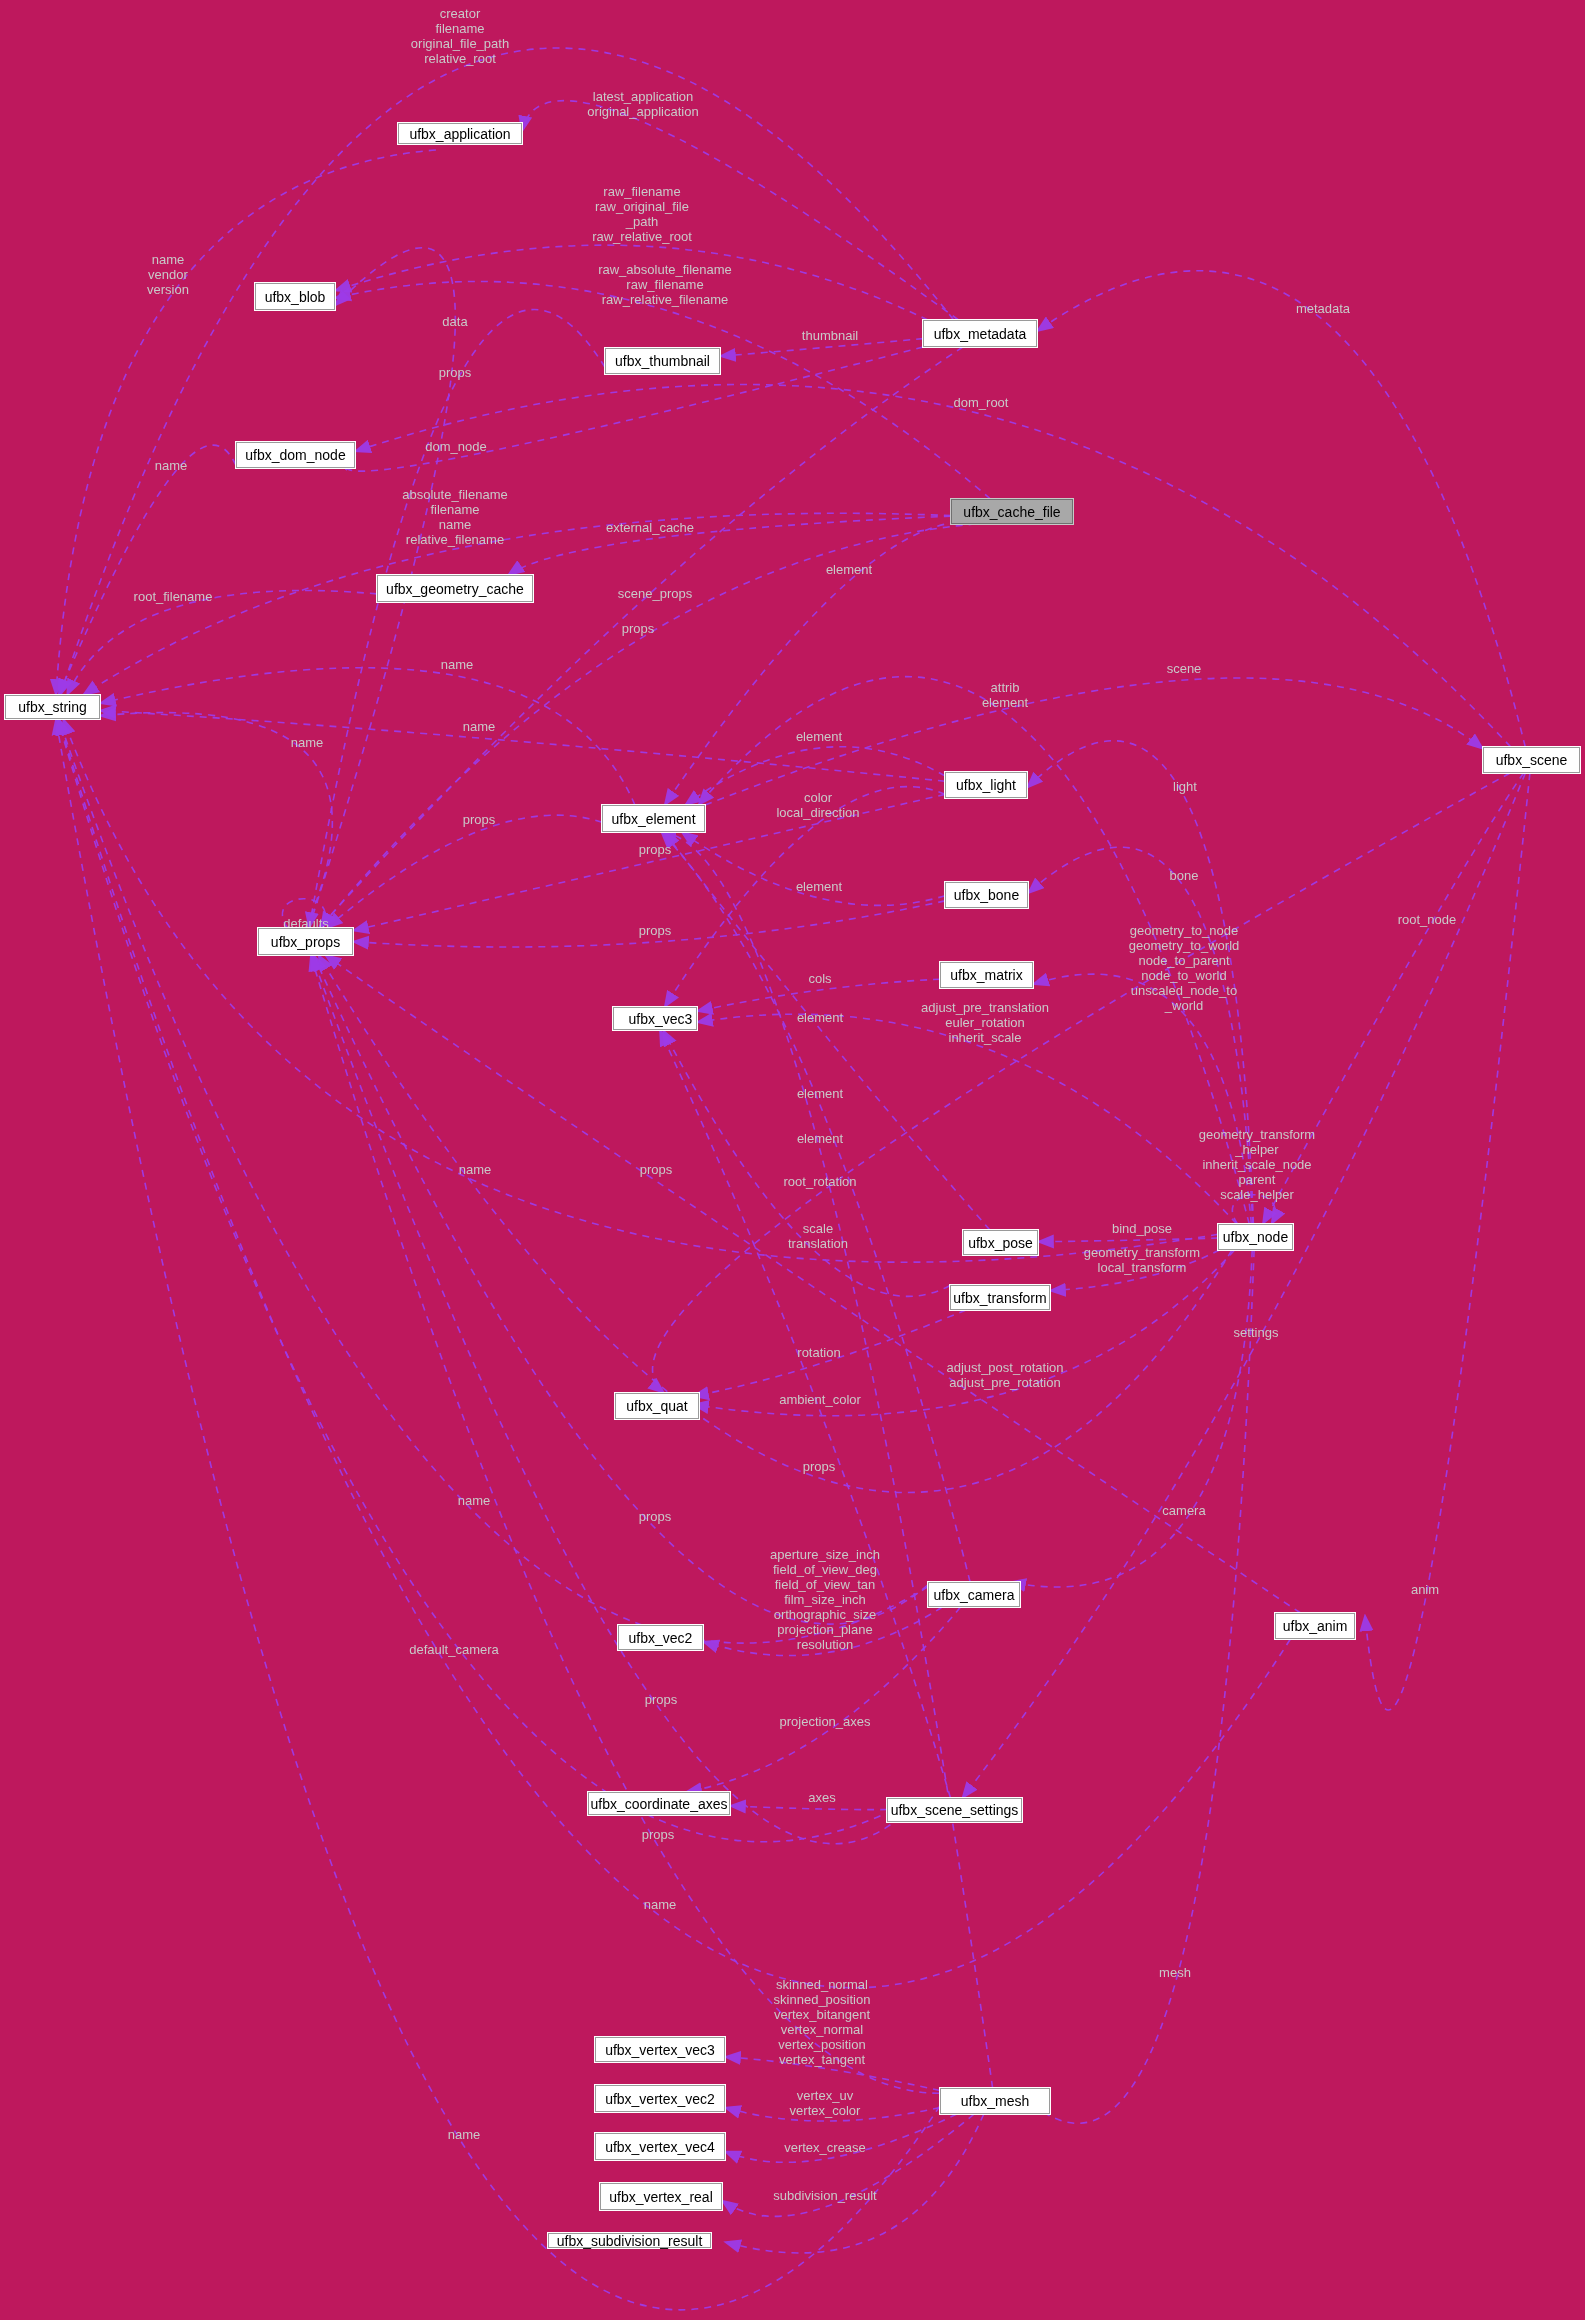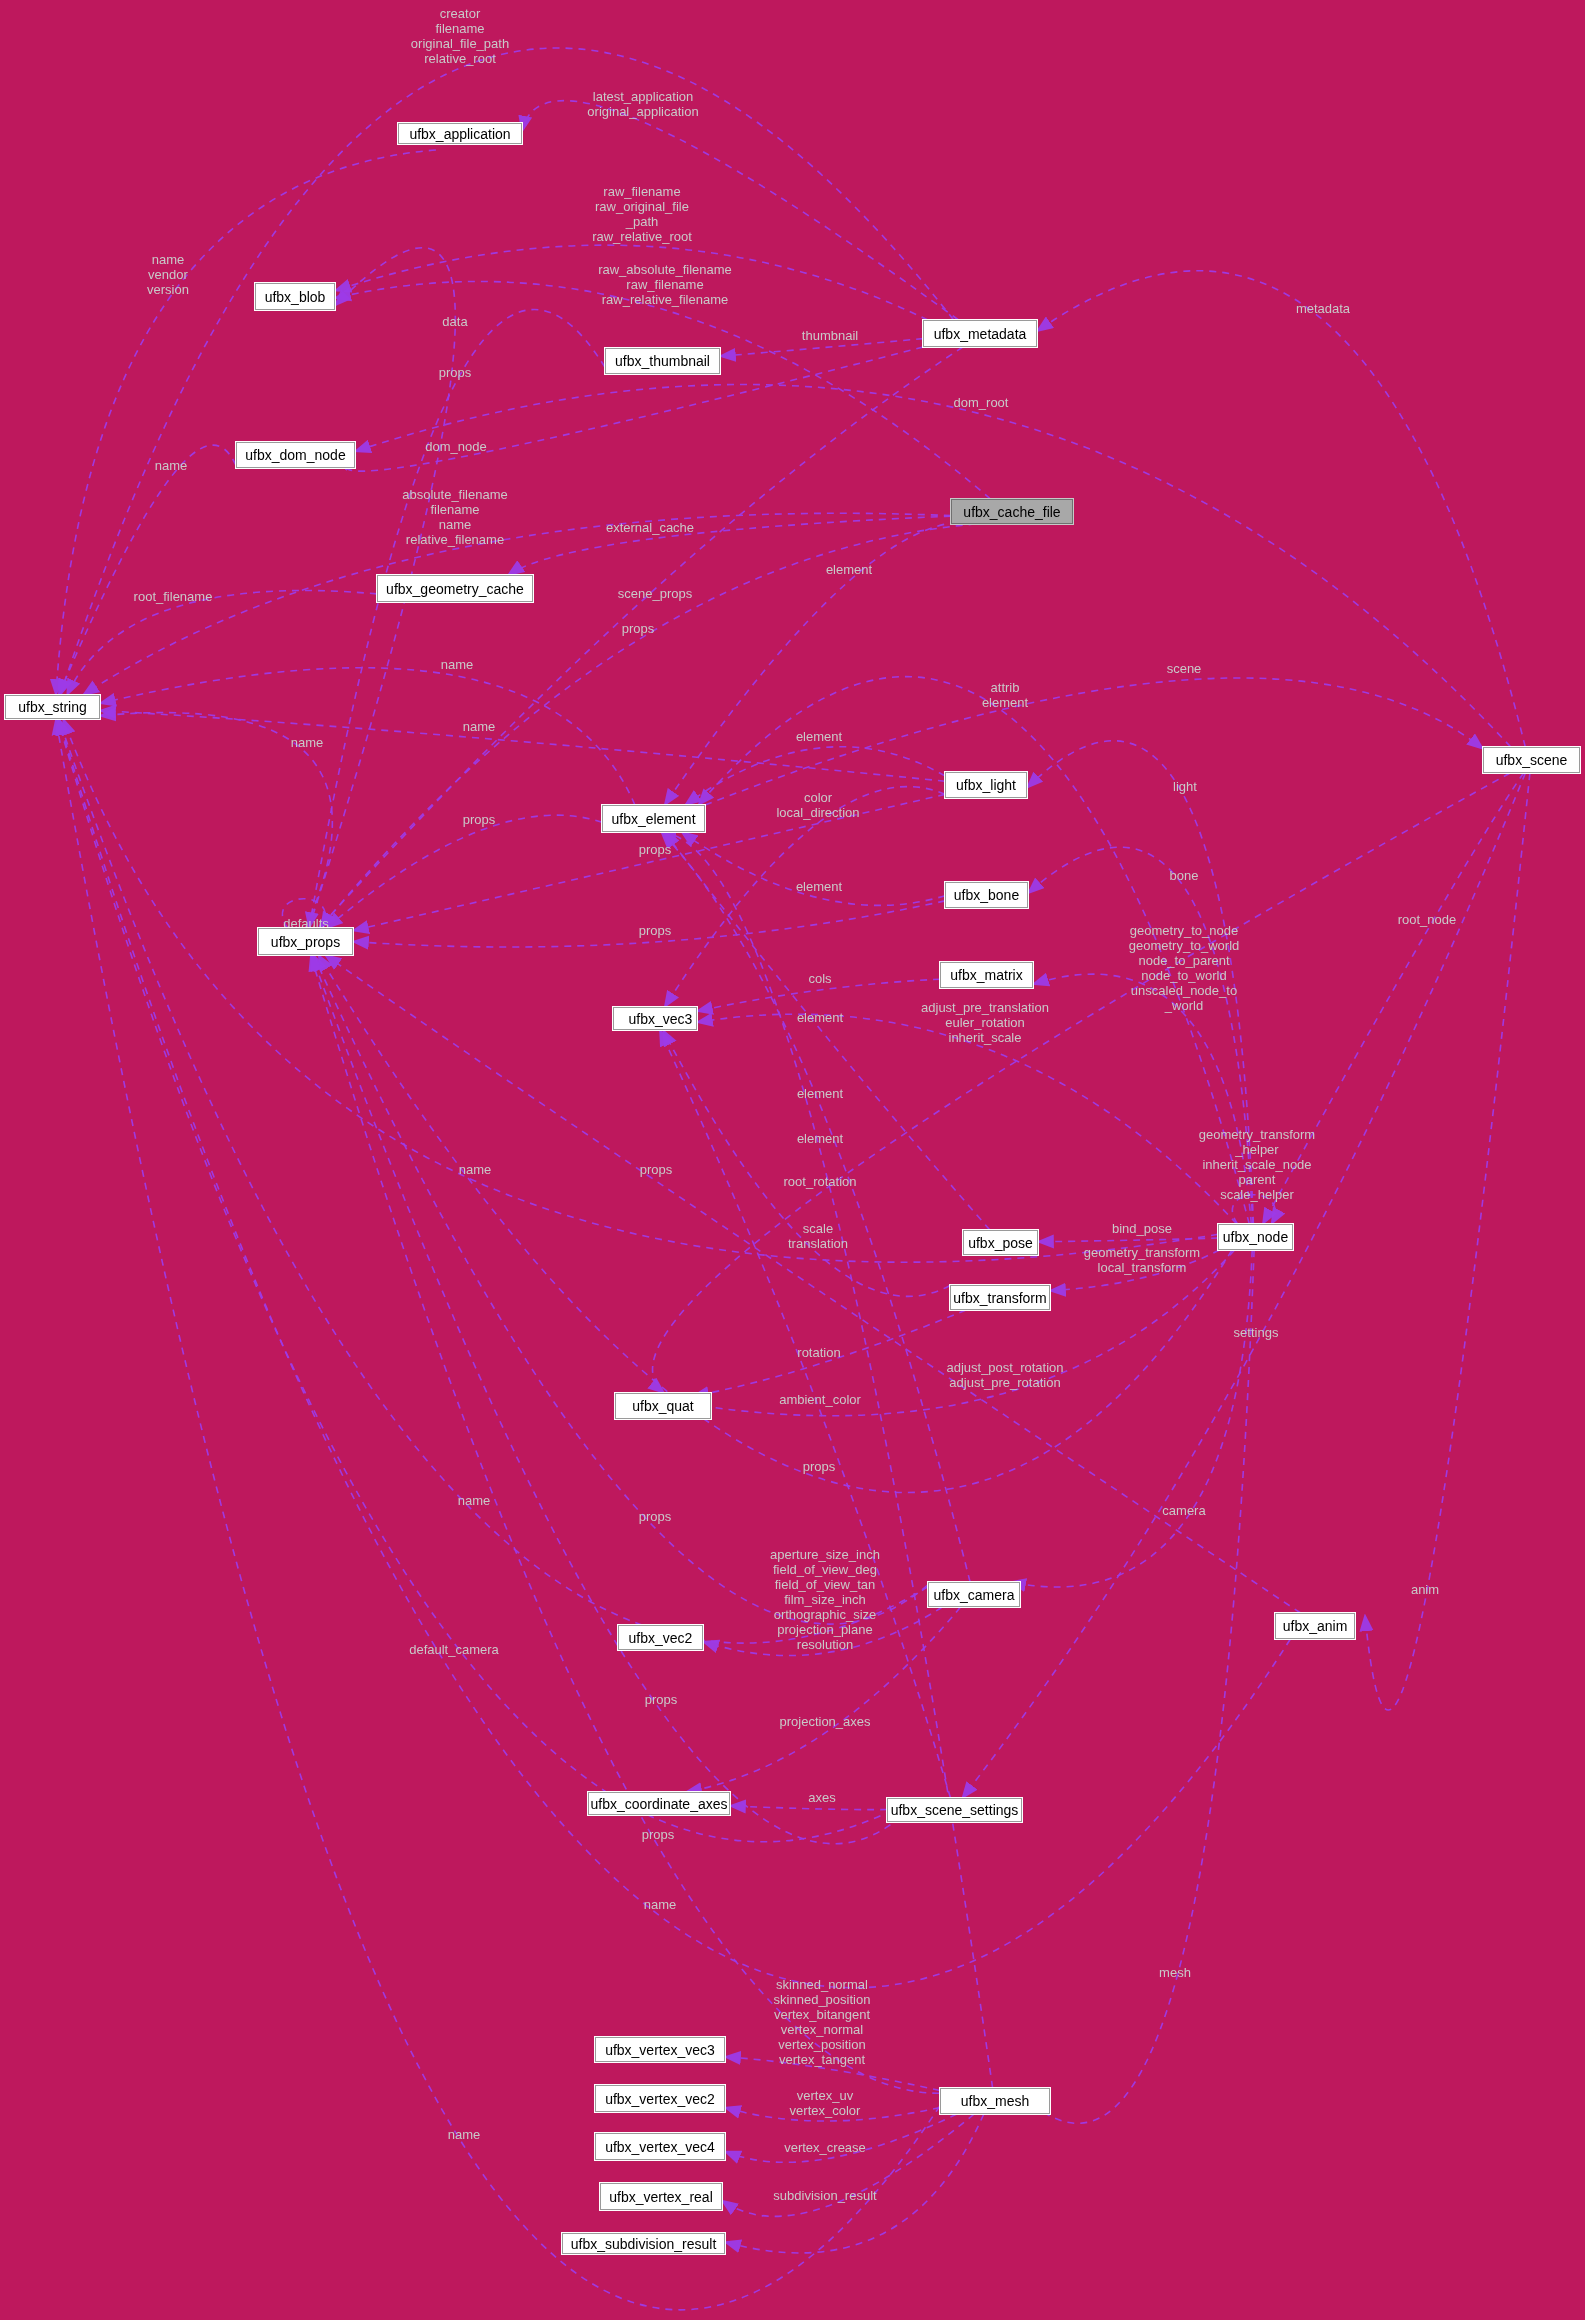--- a/index.html
+++ b/index.html
@@ -215,25 +215,25 @@
     <div class="node" style="left: 1483px; top: 747px; width: 97px; height: 26px;">ufbx_scene</div>
     <div class="node" style="left: 602px; top: 805px; width: 103px; height: 27px;">ufbx_element</div>
     <div class="node" style="left: 945px; top: 772px; width: 82px; height: 26px;">ufbx_light</div>
     <div class="node" style="left: 945px; top: 882px; width: 83px; height: 26px;">ufbx_bone</div>
     <div class="node" style="left: 258px; top: 928px; width: 95px; height: 27px;">ufbx_props</div>
     <div class="node" style="left: 940px; top: 962px; width: 93px; height: 26px;">ufbx_matrix</div>
     <div class="node" style="left: 613px; top: 1007px; width: 84px; height: 23px; padding-left: 11px;">ufbx_vec3</div>
     <div class="node" style="left: 1218px; top: 1224px; width: 75px; height: 26px;">ufbx_node</div>
     <div class="node" style="left: 963px; top: 1230px; width: 75px; height: 25px;">ufbx_pose</div>
     <div class="node" style="left: 950px; top: 1285px; width: 100px; height: 25px;">ufbx_transform</div>
-    <div class="node" style="left: 615px; top: 1393px; width: 96px; height: 26px;">ufbx_quat</div>
+    <div class="node" style="left: 615px; top: 1393px; width: 84px; height: 26px;">ufbx_quat</div>
     <div class="node" style="left: 928px; top: 1582px; width: 92px; height: 25px;">ufbx_camera</div>
     <div class="node" style="left: 618px; top: 1625px; width: 85px; height: 25px;">ufbx_vec2</div>
     <div class="node" style="left: 1275px; top: 1613px; width: 80px; height: 26px;">ufbx_anim</div>
     <div class="node" style="left: 588px; top: 1792px; width: 142px; height: 23px;">ufbx_coordinate_axes</div>
     <div class="node" style="left: 887px; top: 1798px; width: 135px; height: 24px;">ufbx_scene_settings</div>
     <div class="node" style="left: 595px; top: 2037px; width: 130px; height: 25px;">ufbx_vertex_vec3</div>
     <div class="node" style="left: 595px; top: 2085px; width: 130px; height: 27px;">ufbx_vertex_vec2</div>
     <div class="node" style="left: 595px; top: 2133px; width: 130px; height: 27px;">ufbx_vertex_vec4</div>
     <div class="node" style="left: 600px; top: 2183px; width: 122px; height: 27px;">ufbx_vertex_real</div>
-    <div class="node" style="left: 562px; top: 2233px; width: 163px; height: 21px;">ufbx_subdivision_result</div>
+    <div class="node" style="left: 548px; top: 2233px; width: 163px; height: 15px;">ufbx_subdivision_result</div>
     <div class="node" style="left: 940px; top: 2088px; width: 110px; height: 26px;">ufbx_mesh</div>
   </div>
 
 </body></html>

